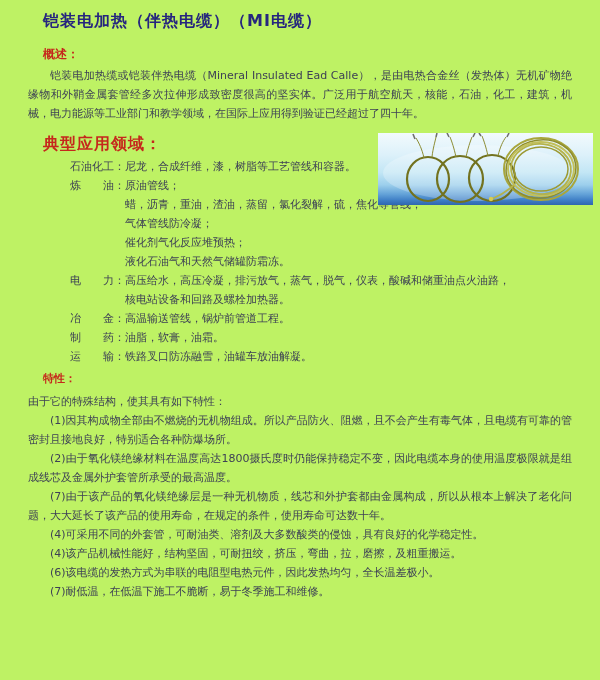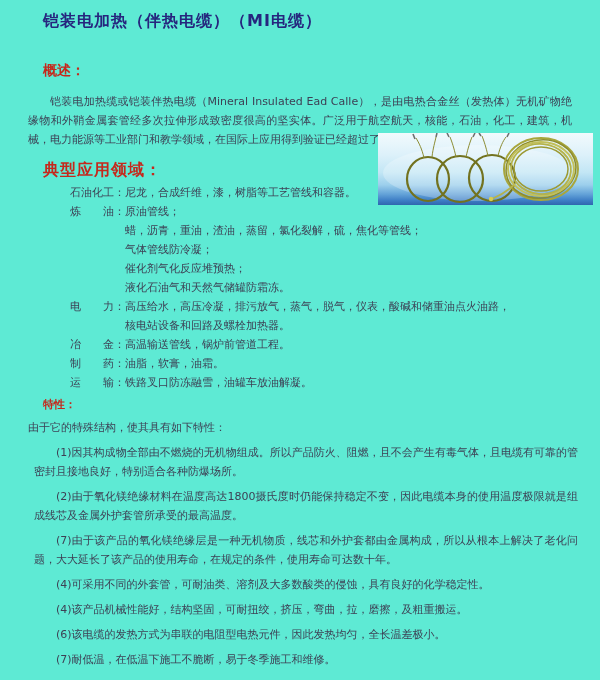--- a/index.html
+++ b/index.html
@@ -1,46 +1,46 @@
 <!DOCTYPE html>
 <html><head>
 <meta charset="utf-8">
 <style>
   html,body { margin:0; padding:0; background:#ffffff; }
   .page {
     position:relative;
     width:600px; height:680px;
-    background:#5eead4;
+    background:#bef264;
     overflow:hidden;
     font-family:"DejaVu Sans", sans-serif;
     color:#3d4155;
     box-sizing:border-box;
     padding:10px 28px 8px 28px;
   }
   .title {
     font-size:16px; font-weight:bold; color:#26267e;
     line-height:22px; margin:0 0 0 15px; letter-spacing:1px;
   }
   .red-heading {
     font-weight:bold; color:#c5281c; margin-left:15px;
   }
-  .h-overview  { font-size:14px; line-height:18px; margin-top:29px; }
+  .h-overview  { font-size:12px; line-height:18px; margin-top:13px; }
   .h-apps      { font-size:16px; line-height:20px; letter-spacing:1px; }
   .h-features  { font-size:11px; line-height:20px; margin-top:3px; }
   .body-text { font-size:11px; line-height:19px; }
   .overview-para {
-    margin-top:13px; text-indent:2em; text-align:justify;
+    margin-top:3px; text-indent:2em; text-align:justify;
     width:544px;
   }
   .app-list { margin:3px 0 0 42px; }
   .app-row { display:flex; align-items:flex-start; }
   .app-label { flex:0 0 55px; white-space:nowrap; }
   .app-lines { flex:1; }
   .features-intro { margin-top:3px;font-family:Liberation Serif, serif; }
-  .feature-item { margin:6px; text-indent:2em; text-align:justify; width:544px; }
+  .feature-item { margin:0; text-indent:2em; text-align:justify; width:544px; }
   .product-photo {
     position:absolute; left:378px; top:133px;
     width:215px; height:72px; line-height:0;
   }
 </style>
 </head>
 <body>
 
 <div class="page">
 

